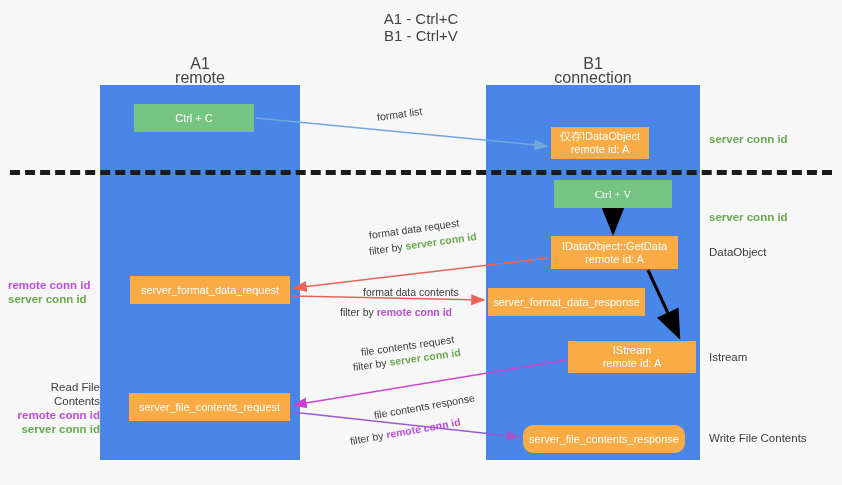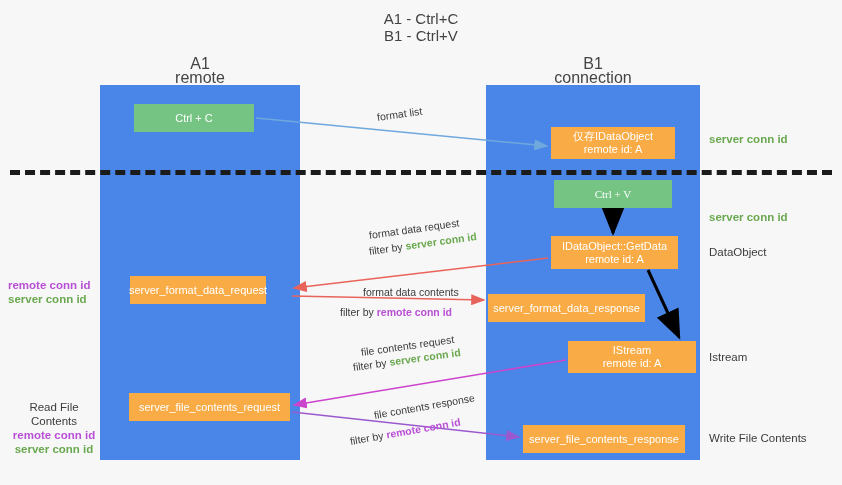--- a/index.html
+++ b/index.html
@@ -54,46 +54,46 @@
     font-size: 11px;
     line-height: 13px;
     text-align: center;
     padding: 14px 4px;
   }
   .node.orange { background: #f9ab46; }
   .node.green  { background: #76c484; }
   .node .l2 { font-size: 11px; }
 
   #node-ctrlc   { left: 134px; top: 104px; width: 120px; height: 28px; }
-  #node-idataobj{ left: 551px; top: 127px; width: 124px; height: 32px; text-align: center; }
+  #node-idataobj{ left: 551px; top: 127px; width: 98px; height: 32px; text-align: center; }
   #node-ctrlv   { left: 554px; top: 180px; width: 118px; height: 28px; font-family: Liberation Serif, serif; }
   #node-getdata { left: 551px; top: 236px; width: 127px; height: 33px; }
-  #node-sfdreq  { left: 130px; top: 276px; width: 136px; height: 26px; }
-  #node-sfdresp { left: 488px; top: 294px; width: 157px; height: 24px; }
+  #node-sfdreq  { left: 130px; top: 276px; width: 160px; height: 26px; }
+  #node-sfdresp { left: 488px; top: 288px; width: 157px; height: 24px; }
   #node-istream { left: 568px; top: 341px; width: 128px; height: 32px; }
   #node-sfcreq  { left: 129px; top: 393px; width: 161px; height: 26px; }
-  #node-sfcresp { left: 523px; top: 425px; width: 162px; height: 26px; }
+  #node-sfcresp { left: 523px; top: 425px; width: 162px; height: 26px; border-radius: 10px; }
 
   .side-label {
     position: absolute;
     font-size: 11.5px;
     color: #3c3c3c;
     line-height: 14px;
   }
   .conn-green  { color: #6aa84f; font-weight: bold; }
   .conn-purple { color: #b94fd6; font-weight: bold; }
 
   #lbl-server-conn-1 { left: 709px; top: 132px; }
   #lbl-server-conn-2 { left: 709px; top: 210px; }
   #lbl-dataobject    { left: 709px; top: 245px; }
   #lbl-istream       { left: 709px; top: 350px; }
   #lbl-writefile     { left: 709px; top: 431px; }
 
   #lbl-left-mid  { left: 8px; top: 278px; width: 92px; text-align: left; }
-  #lbl-left-read { left: 8px; top: 400px; width: 92px; text-align: center; }
+  #lbl-left-read { left: 8px; top: 380px; width: 92px; text-align: right; }
   #lbl-left-read .title { color: #3c3c3c; }
 
   .edge-label {
     position: absolute;
     font-size: 10.5px;
     color: #3c3c3c;
     line-height: 14px;
     white-space: nowrap;
   }
   .edge-label.rot-up { transform: rotate(-8deg); transform-origin: left center; }

